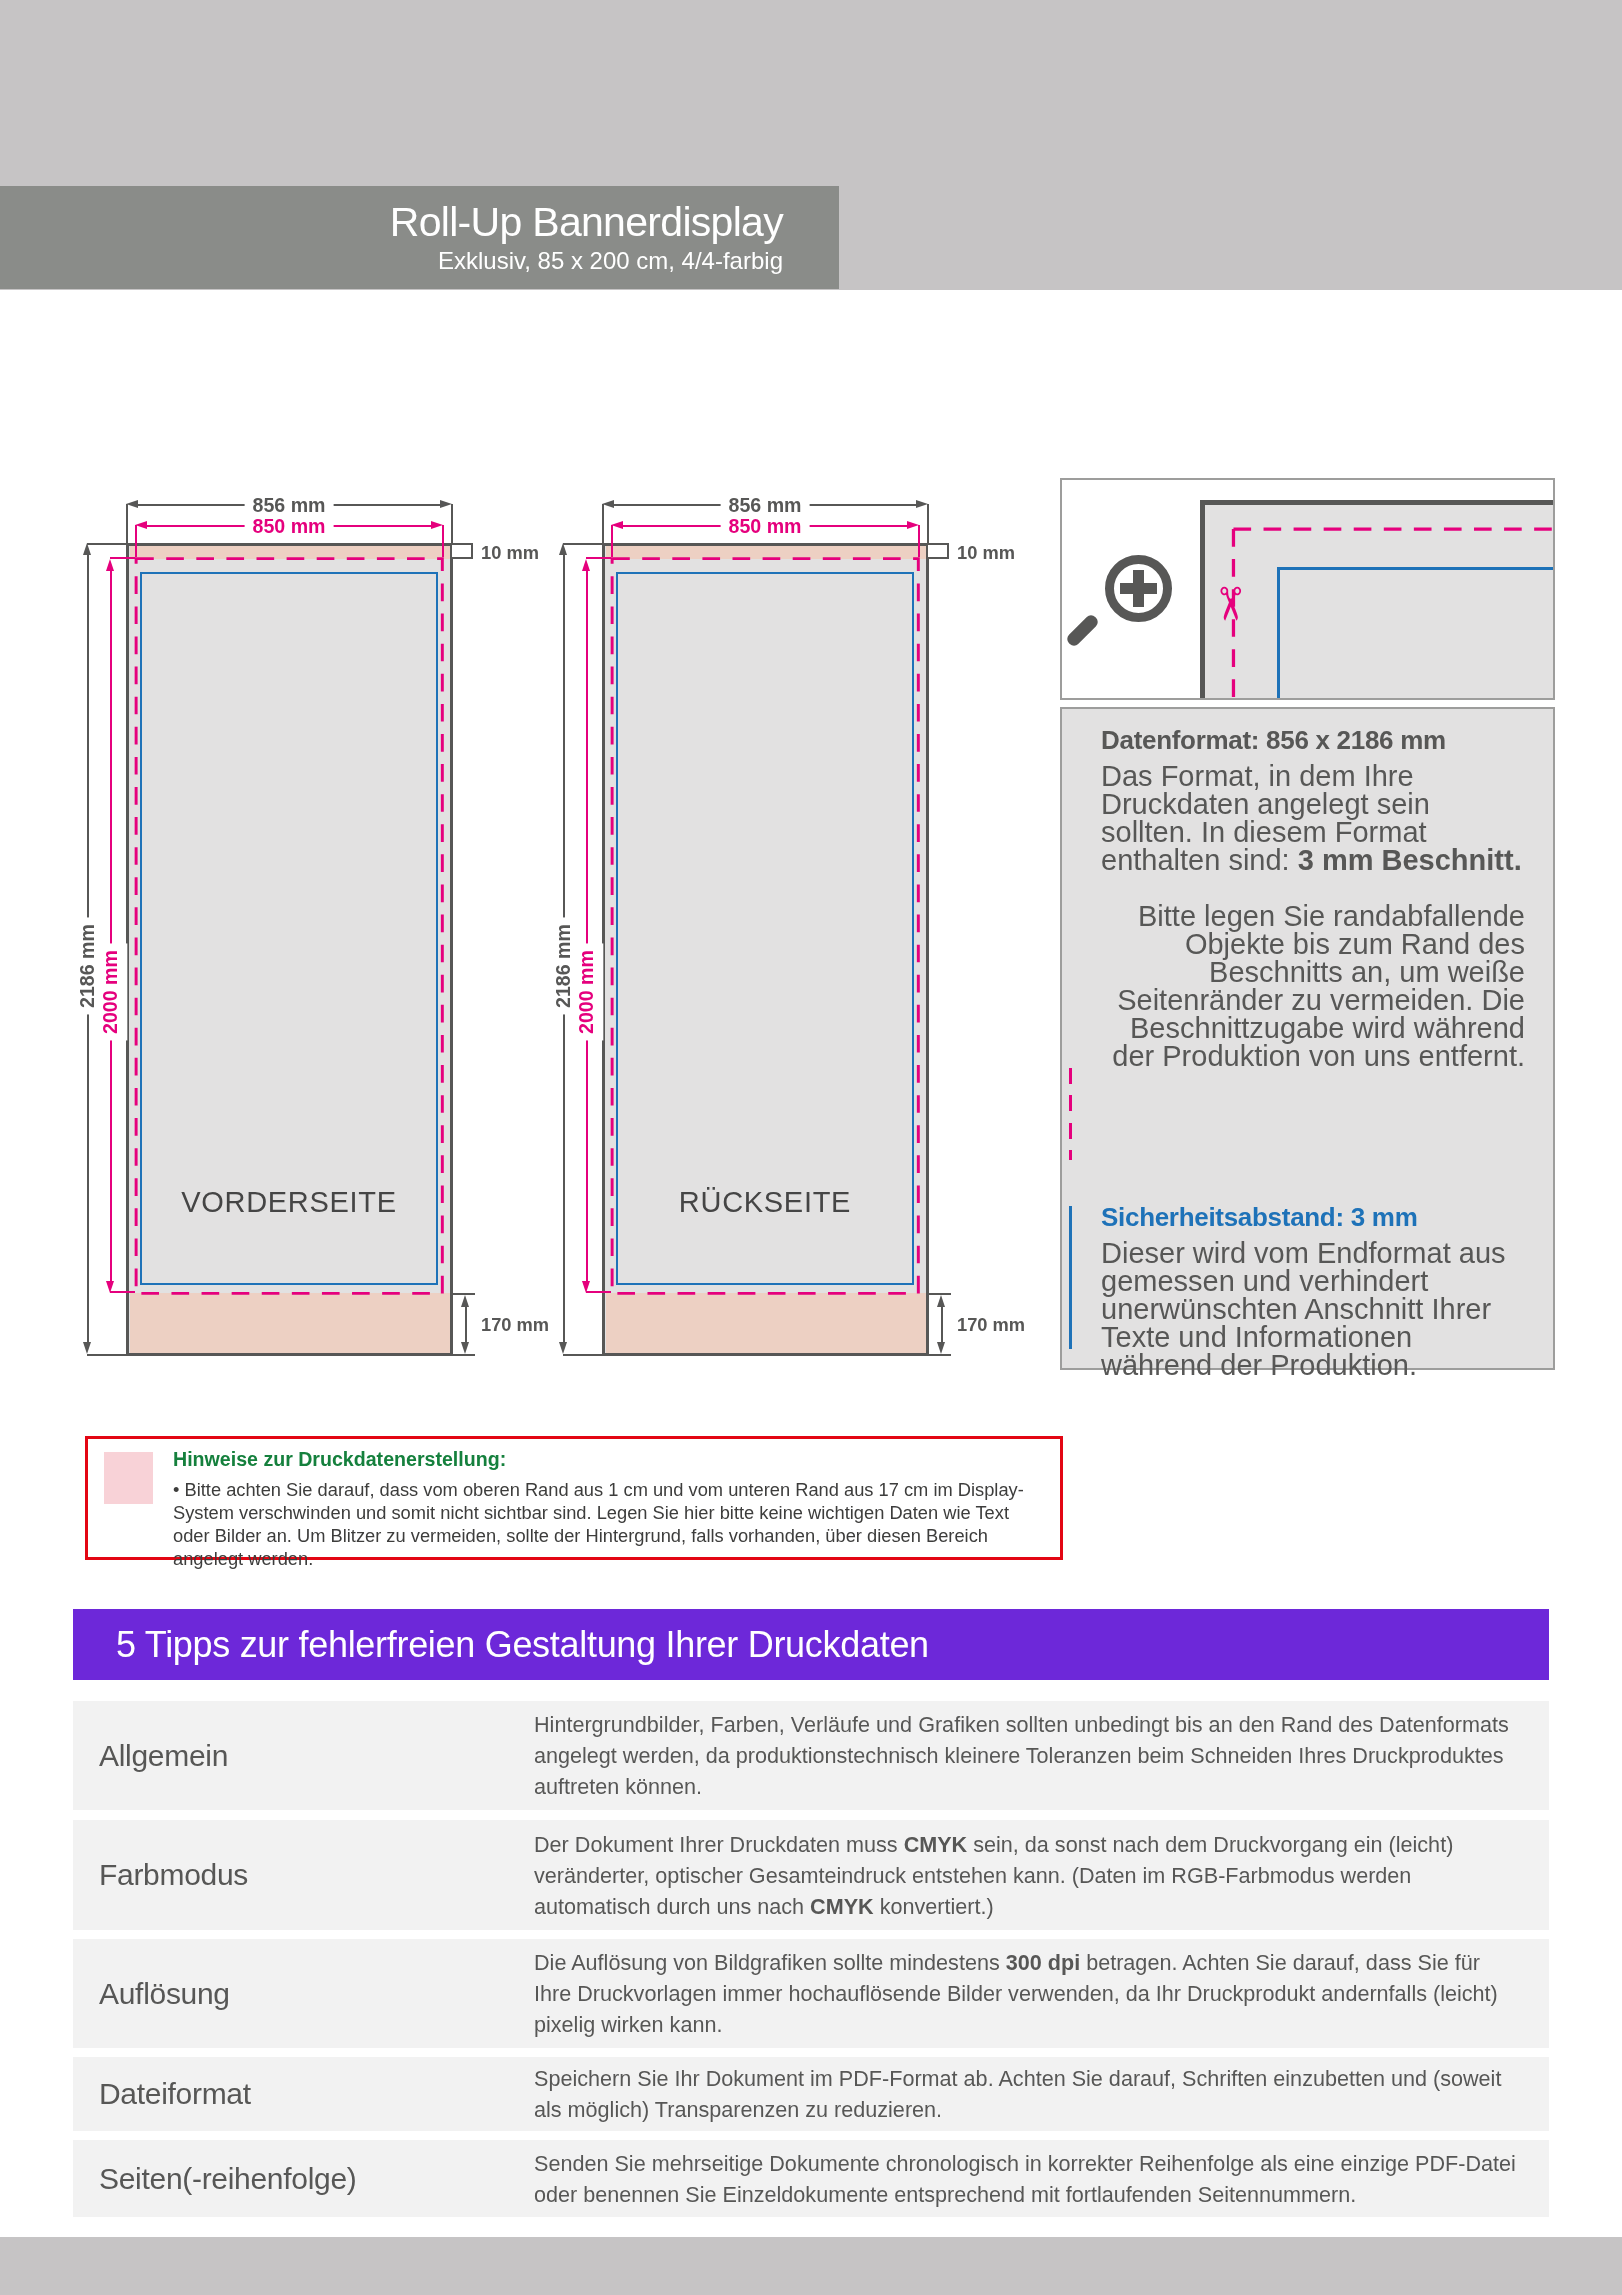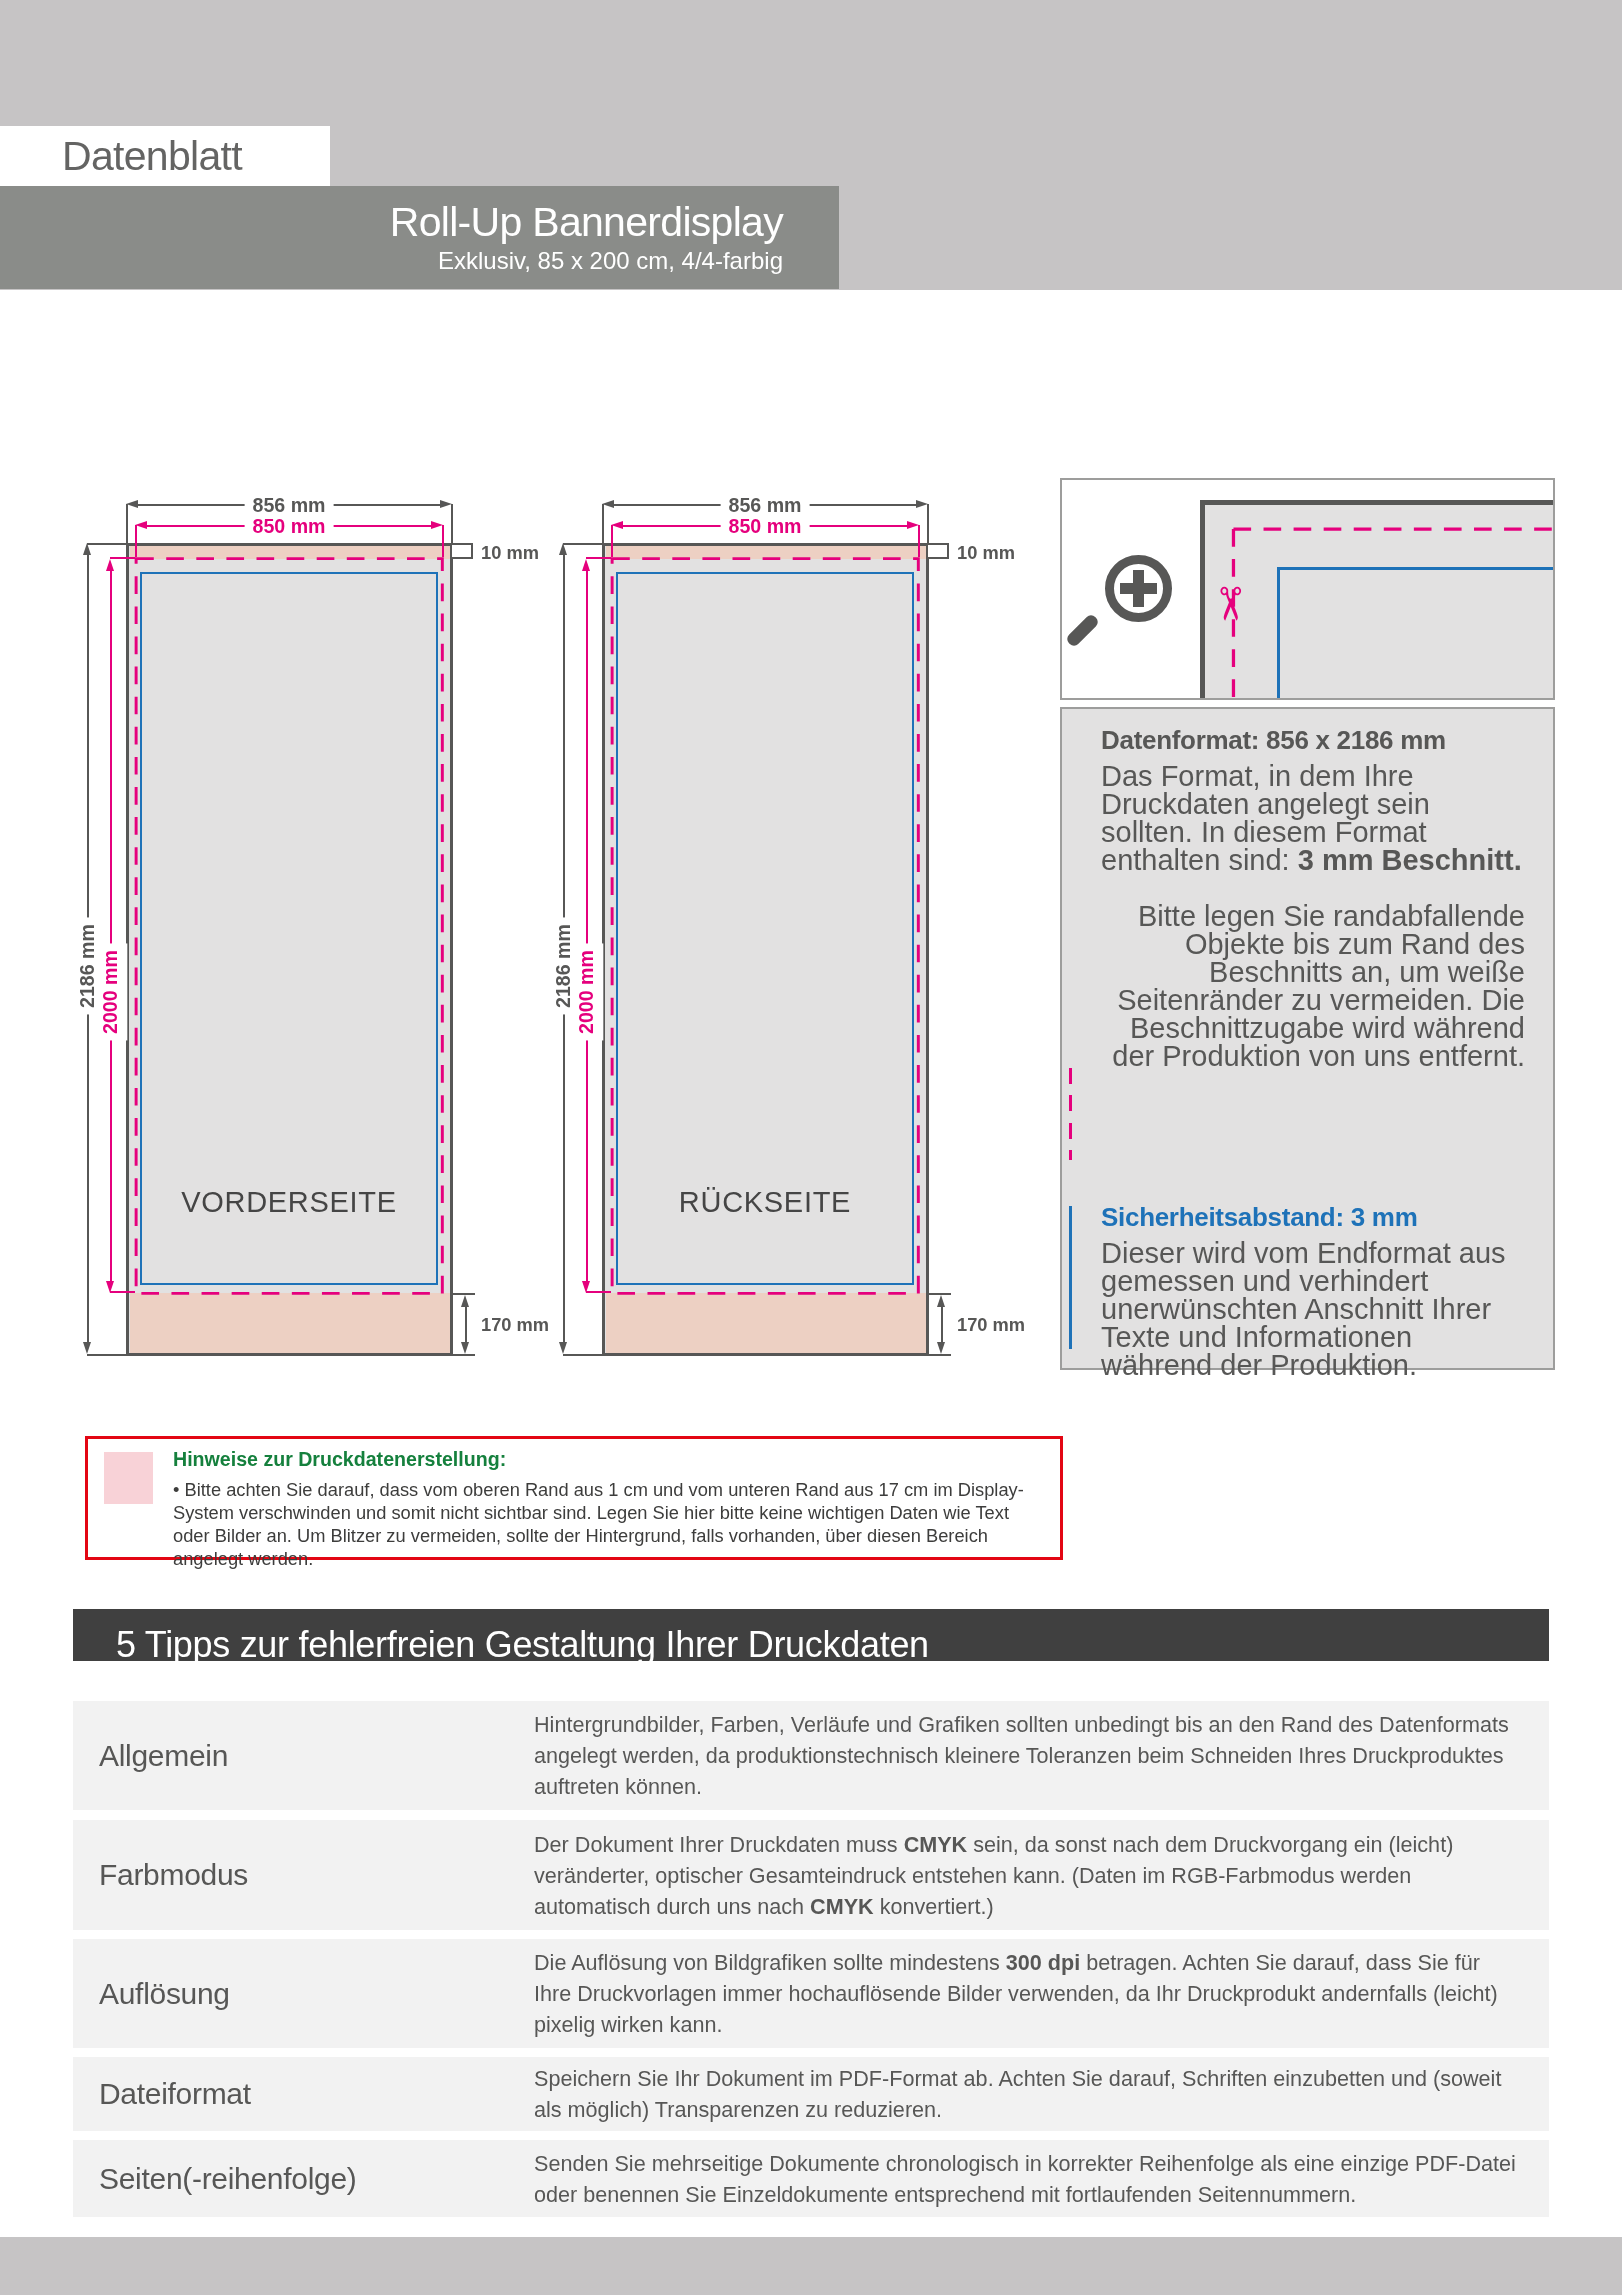--- a/index.html
+++ b/index.html
@@ -73,37 +73,34 @@
   .blue-vline{position:absolute;left:7.2px;width:3.3px;background:#1e72b8;}
 
   
   .note{position:absolute;left:85px;top:1436px;width:978px;height:124px;background:#fff;
         box-sizing:border-box;border:3.3px solid #e30613;}
   .note .swatch{position:absolute;left:16.4px;top:13px;width:49px;height:52px;background:#f8d2d7;}
   .note .nt{position:absolute;left:85px;top:9.2px;font-size:19.6px;font-weight:700;color:#15803d;}
   .note .nb{position:absolute;left:85px;top:39px;width:870px;font-size:18.3px;line-height:23px;color:#3d3d3c;}
 
   
-  .tips-banner{position:absolute;left:73px;top:1609px;width:1476px;height:52px;background:#404040;}
+  .tips-banner{position:absolute;left:73px;top:1609px;width:1476px;height:71px;background:#6d28d9;}
   .tips-banner span{position:absolute;left:43px;top:0;line-height:71px;font-size:36px;color:#fff;letter-spacing:-0.3px;}
   .tip-row{position:absolute;left:73px;width:1476px;background:#f2f2f2;display:flex;align-items:center;}
   .tip-row .lbl{position:absolute;left:26px;font-size:30px;color:#575756;letter-spacing:-0.3px;}
   .tip-row .txt{margin-left:461px;width:988px;font-size:21.6px;line-height:31px;color:#575756;}
 
   .footer{position:absolute;left:0;top:2237px;width:1623px;height:58px;background:#c6c4c5;}
 </style>
 </head>
 <body>
 
 <div class="page">
 
   <div class="hdr-band"></div>
-  <div class="hdr-label">
-    <span>Datenblatt</span>
-  </div>
   <div class="hdr-banner">
     <div class="t">Roll-Up Bannerdisplay</div>
     <div class="s">Exklusiv, 85 x 200 cm, 4/4-farbig</div>
   </div>
 
   <div class="diag" style="left:72px;">
     <div class="banner"></div>
     <div class="bleed-top"></div>
     <div class="bleed-bot"></div>
     <svg class="abs" style="left:0;top:0;" width="458" height="903" viewBox="0 0 700 1380">

